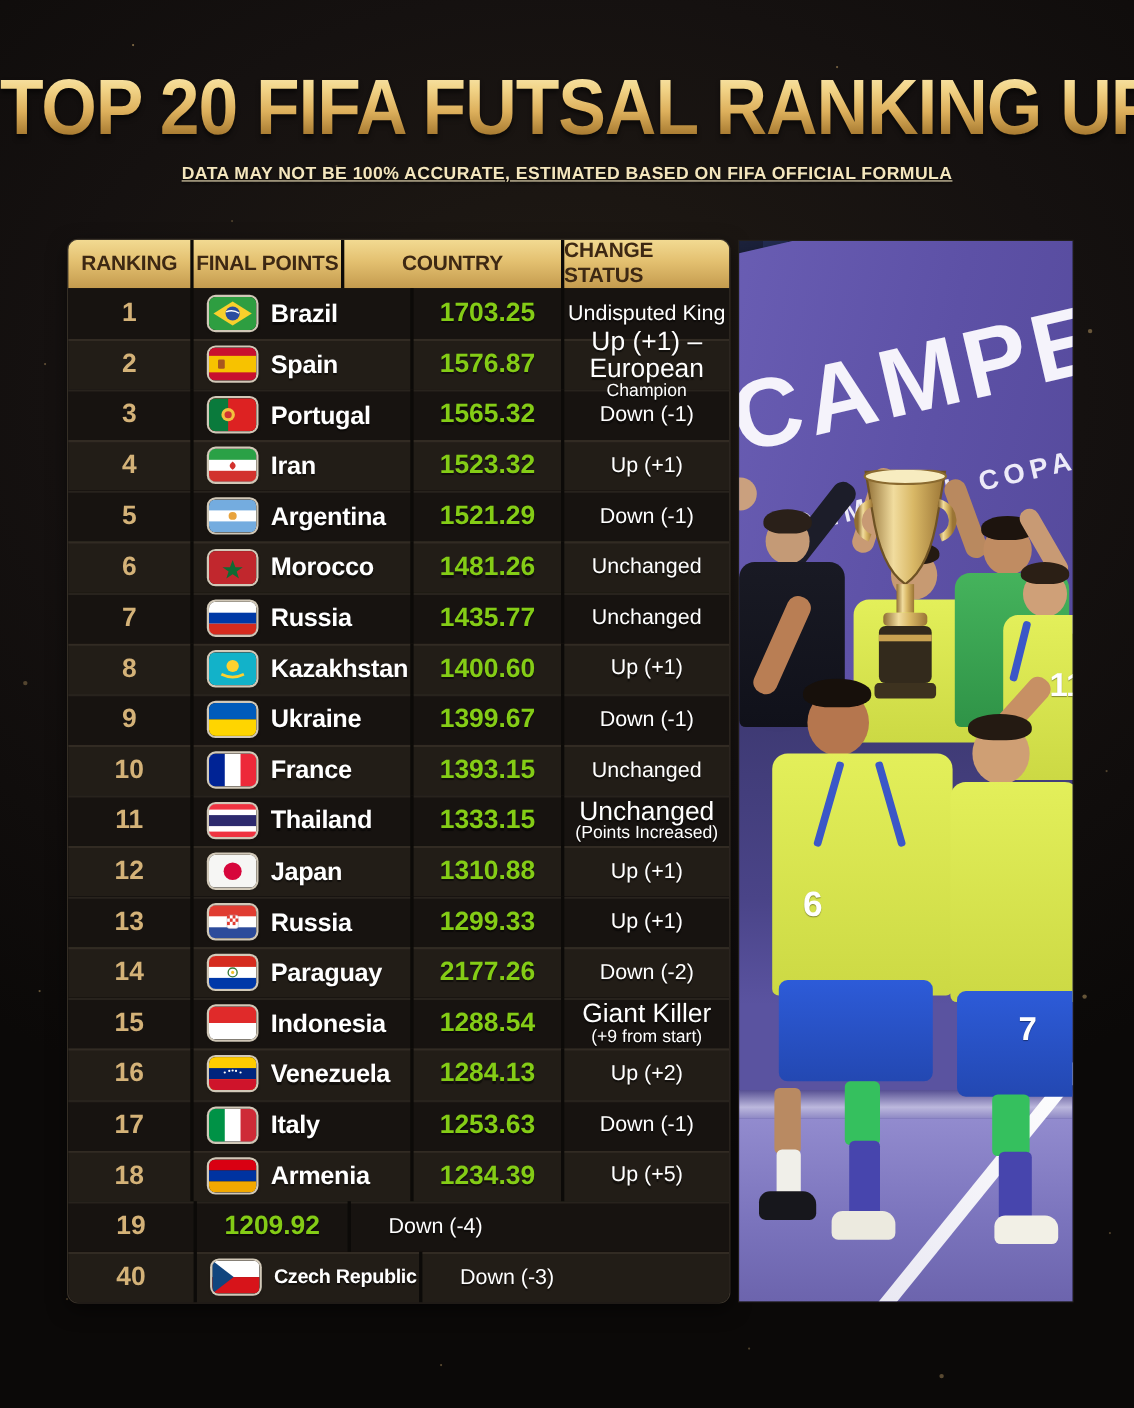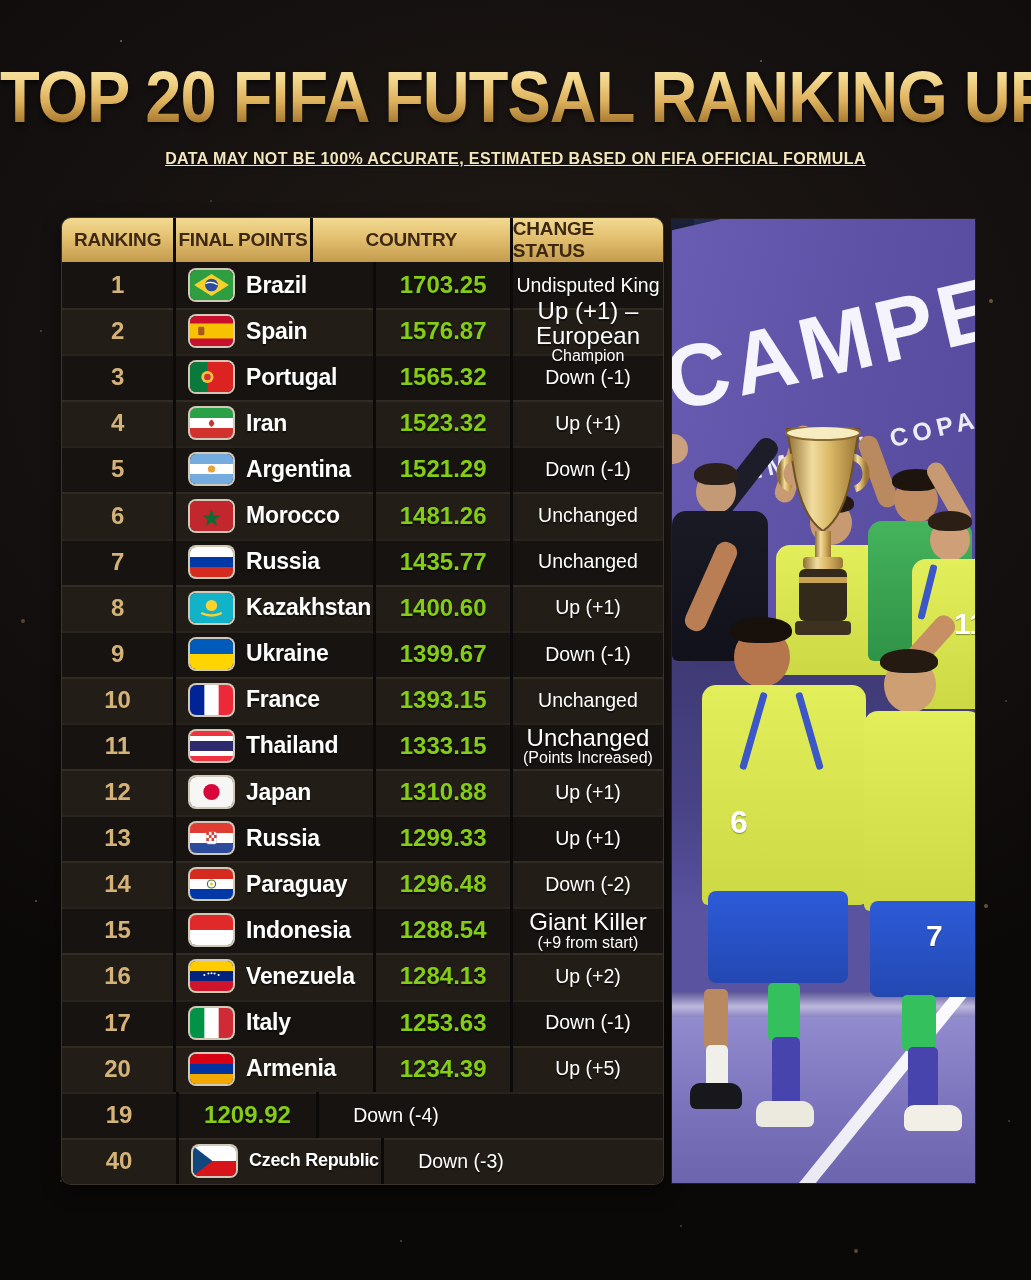--- a/index.html
+++ b/index.html
@@ -344,21 +344,21 @@
               <svg viewBox="0 0 42 30" preserveAspectRatio="none">
                 <rect width="42" height="30" fill="#fff"></rect>
                 <rect width="42" height="10" fill="#d52b1e"></rect>
                 <rect y="20" width="42" height="10" fill="#0038a8"></rect>
                 <circle cx="21" cy="15" r="4" fill="#fff" stroke="#3a7a3a" stroke-width="1.2"></circle>
                 <circle cx="21" cy="15" r="1.4" fill="#f2c029"></circle>
               </svg>
             </span>
             <span class="cname">Paraguay</span>
           </div>
-          <div class="cell c-points w-points">1296.48</div>
+          <div class="cell c-points w-points">2177.26</div>
           <div class="cell c-status w-status">
             <span class="s1">Down (-2)</span>
           </div>
         </div>
         <div class="row odd">
           <div class="cell c-rank w-rank">15</div>
           <div class="cell c-country w-country">
             <span class="flag">
               <svg viewBox="0 0 42 30" preserveAspectRatio="none">
                 <rect width="42" height="30" fill="#fff"></rect>
@@ -406,21 +406,21 @@
               </svg>
             </span>
             <span class="cname">Italy</span>
           </div>
           <div class="cell c-points w-points">1253.63</div>
           <div class="cell c-status w-status">
             <span class="s1">Down (-1)</span>
           </div>
         </div>
         <div class="row even">
-          <div class="cell c-rank w-rank">20</div>
+          <div class="cell c-rank w-rank">18</div>
           <div class="cell c-country w-country">
             <span class="flag">
               <svg viewBox="0 0 42 30" preserveAspectRatio="none">
                 <rect width="42" height="10" fill="#d90012"></rect>
                 <rect y="10" width="42" height="10" fill="#0033a0"></rect>
                 <rect y="20" width="42" height="10" fill="#f2a800"></rect>
               </svg>
             </span>
             <span class="cname">Armenia</span>
           </div>

